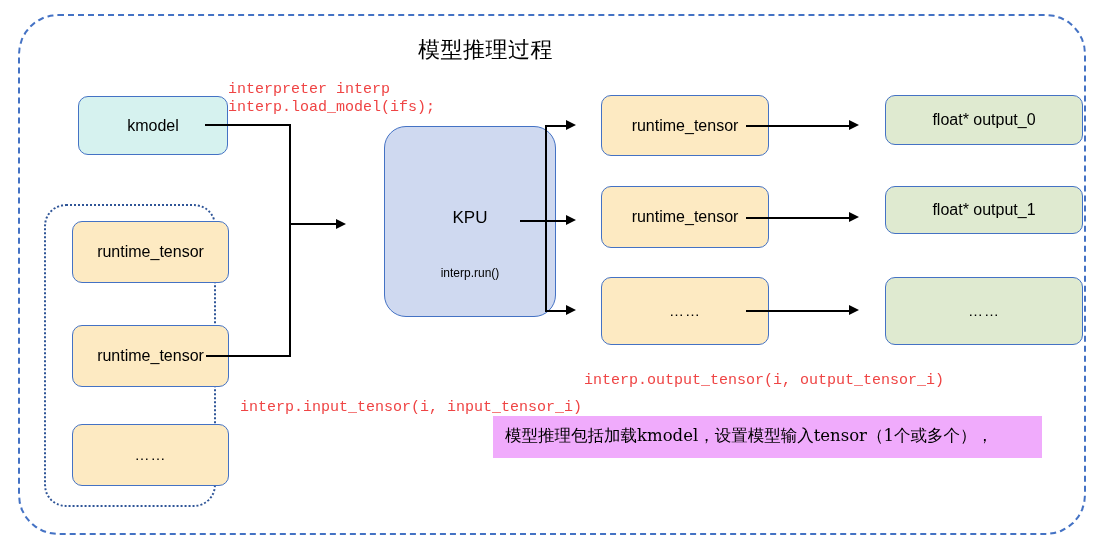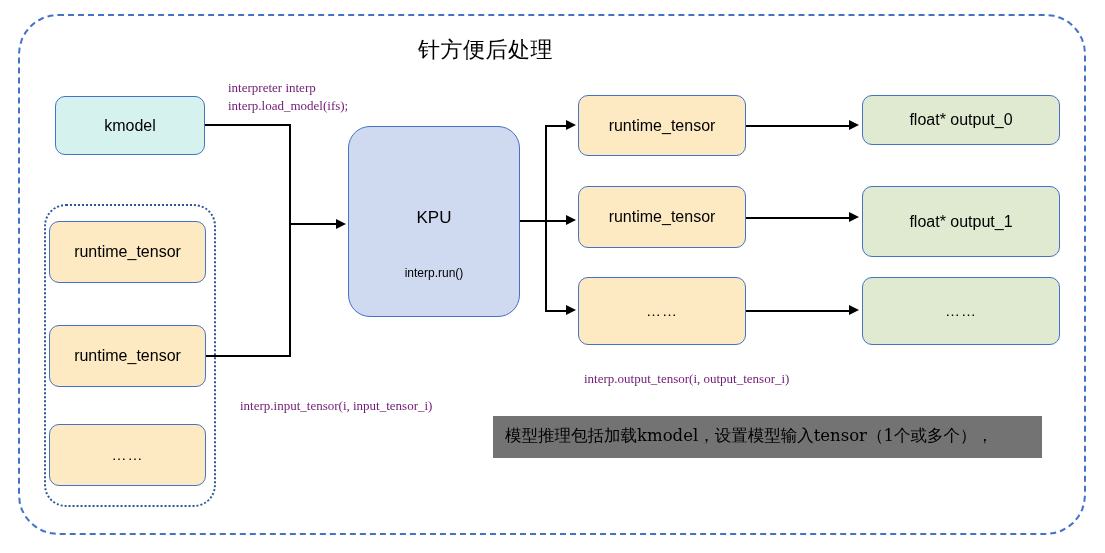--- a/index.html
+++ b/index.html
@@ -58,20 +58,21 @@
     box-sizing: border-box;
     border: 1.8px solid #4472c4;
     border-radius: 10px;
     display: flex;
     align-items: center;
     justify-content: center;
     text-align: center;
     font-size: 16px;
     color: #000000;
     line-height: 1.25;
+    margin-left: 23px;
   }
   .node.cyan   { background: #d6f2ef; }
   .node.yellow { background: #fdeac2; text-align: center; }
   .node.green  { background: #dfead0; }
   .node.blue   { background: #cfd9f0; }
 
   
   .node.kpu {
     flex-direction: column;
     justify-content: flex-start;
@@ -86,35 +87,35 @@
     font-size: 12px;
   }
   .ellipsis-text {
     letter-spacing: 1px;
     font-size: 15px;
   }
 
   
   .annot {
     position: absolute;
-    font-size: 13px;
-    color: #701a75;
+    font-size: 15px;
+    color: #ef4444;
     line-height: 1.45;
     white-space: pre;
-    font-family: Liberation Serif, serif;
+    font-family: Liberation Mono, monospace;
   }
 
   
   .desc-box {
     position: absolute;
     left: 493px;
     top: 416px;
     width: 549px;
     box-sizing: border-box;
-    background: #737373;
+    background: #f0abfc;
     padding: 8px 10px 10px 12px;
     font-size: 16.5px;
     line-height: 1.45;
     color: #000000;
     font-family: "DejaVu Serif", "Liberation Serif", serif;
   }
 
   
   .hline, .vline {
     position: absolute;
@@ -131,62 +132,62 @@
     border-left: 10px solid #000000;
   }
 </style>
 </head>
 <body>
 
 <div id="canvas">
 
   <div class="outer-frame"></div>
 
-  <div class="diagram-title">针方便后处理</div>
+  <div class="diagram-title">模型推理过程</div>
 
   <div class="input-group-frame"></div>
 
   <div class="node cyan" style="left:55px; top:96px; width:150px; height:59px;">
     <span>kmodel</span>
   </div>
 
   <div class="node yellow" style="left:49px; top:221px; width:157px; height:62px;">
     <span>runtime_tensor</span>
   </div>
 
   <div class="node yellow" style="left:49px; top:325px; width:157px; height:62px;">
     <span>runtime_tensor</span>
   </div>
 
   <div class="node yellow" style="left:49px; top:424px; width:157px; height:62px;">
     <span class="ellipsis-text">……</span>
   </div>
 
-  <div class="node blue kpu" style="left:348px; top:126px; width:172px; height:191px;">
+  <div class="node blue kpu" style="left:361px; top:126px; width:172px; height:191px;">
     <span class="kpu-label">KPU</span>
     <span class="kpu-sub">interp.run()</span>
   </div>
 
   <div class="node yellow" style="left:578px; top:95px; width:168px; height:61px;">
     <span>runtime_tensor</span>
   </div>
 
   <div class="node yellow" style="left:578px; top:186px; width:168px; height:62px;">
     <span>runtime_tensor</span>
   </div>
 
   <div class="node yellow" style="left:578px; top:277px; width:168px; height:68px;">
     <span class="ellipsis-text">……</span>
   </div>
 
   <div class="node green" style="left:862px; top:95px; width:198px; height:50px;">
     <span>float* output_0</span>
   </div>
 
-  <div class="node green" style="left:862px; top:186px; width:198px; height:71px;">
+  <div class="node green" style="left:862px; top:186px; width:198px; height:48px;">
     <span>float* output_1</span>
   </div>
 
   <div class="node green" style="left:862px; top:277px; width:198px; height:68px;">
     <span class="ellipsis-text">……</span>
   </div>
 
   <div class="hline" style="left:205px; top:124px; width:86px;"></div>
   <div class="vline" style="left:289px; top:124px; height:100px;"></div>
 

